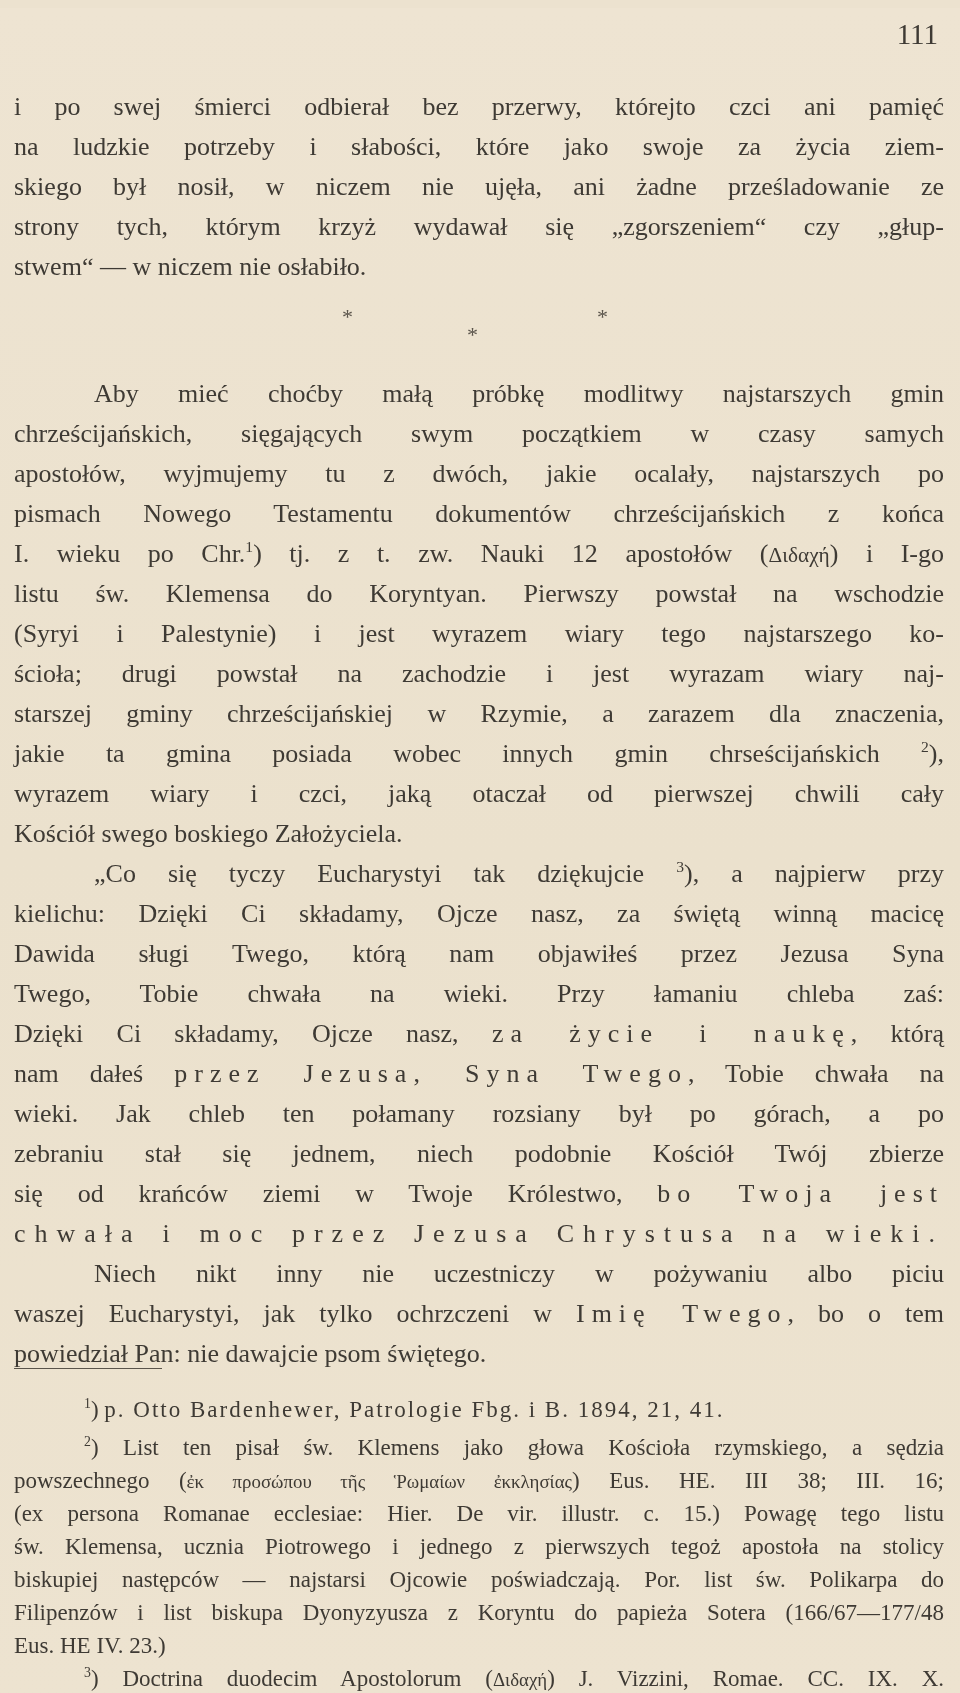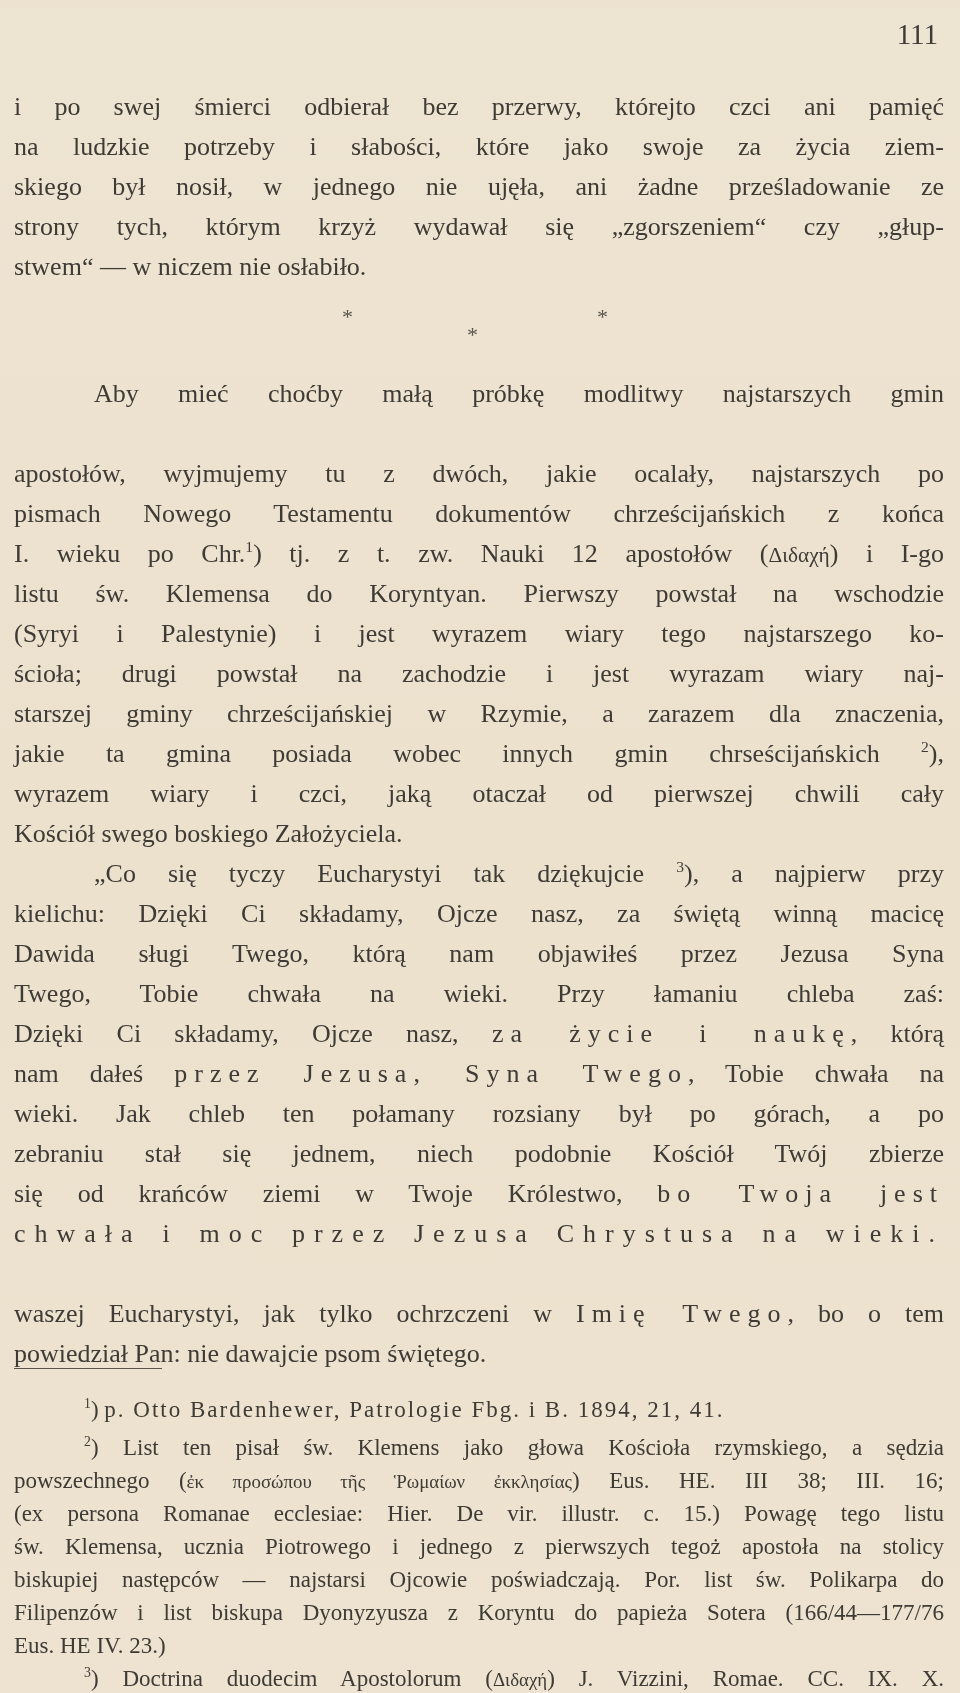--- a/index.html
+++ b/index.html
@@ -34,29 +34,30 @@
   </style>
 </head>
 <body>
 
 <div class="page">
 
   <div class="pageno">111</div>
 
   <div class="line" style="top:79px">i po swej śmierci odbierał bez przerwy, którejto czci ani pamięć</div>
   <div class="line" style="top:119px">na ludzkie potrzeby i słabości, które jako swoje za życia ziem-</div>
-  <div class="line" style="top:159px">skiego był nosił, w jednego nie ujęła, ani żadne prześladowanie ze</div>
+  <div class="line" style="top:159px">skiego był nosił, w niczem nie ujęła, ani żadne prześladowanie ze</div>
   <div class="line" style="top:199px">strony tych, którym krzyż wydawał się „zgorszeniem“ czy „głup-</div>
   <div class="line last" style="top:239px">stwem“ — w niczem nie osłabiło.</div>
 
   <span class="stars" style="left:342px;top:296px">*</span>
   <span class="stars" style="left:467px;top:314px">*</span>
   <span class="stars" style="left:597px;top:296px">*</span>
 
   <div class="line indent" style="top:366px">Aby mieć choćby małą próbkę modlitwy najstarszych gmin</div>
+  <div class="line" style="top:406px">chrześcijańskich, sięgających swym początkiem w czasy samych</div>
   <div class="line" style="top:446px">apostołów, wyjmujemy tu z dwóch, jakie ocalały, najstarszych po</div>
   <div class="line" style="top:486px">pismach Nowego Testamentu dokumentów chrześcijańskich z końca</div>
   <div class="line" style="top:526px">
     <span>I. wieku po Chr.</span><sup>1</sup><span>) tj. z t. zw. Nauki 12 apostołów (</span><span class="greek">Διδαχή</span><span>) i I-go</span>
   </div>
   <div class="line" style="top:566px">listu św. Klemensa do Koryntyan. Pierwszy powstał na wschodzie</div>
   <div class="line" style="top:606px">(Syryi i Palestynie) i jest wyrazem wiary tego najstarszego ko-</div>
   <div class="line" style="top:646px">ścioła; drugi powstał na zachodzie i jest wyrazam wiary naj-</div>
   <div class="line" style="top:686px">starszej gminy chrześcijańskiej w Rzymie, a zarazem dla znaczenia,</div>
   <div class="line" style="top:726px">
@@ -79,40 +80,41 @@
   </div>
   <div class="line" style="top:1086px">wieki. Jak chleb ten połamany rozsiany był po górach, a po</div>
   <div class="line" style="top:1126px">zebraniu stał się jednem, niech podobnie Kościół Twój zbierze</div>
   <div class="line" style="top:1166px">
     <span>się od krańców ziemi w Twoje Królestwo, </span><span class="spaced">bo Twoja jest</span>
   </div>
   <div class="line" style="top:1206px">
     <span class="spaced" style="letter-spacing:9px">chwała i moc przez Jezusa Chrystusa na wieki.</span>
   </div>
 
+  <div class="line indent" style="top:1246px">Niech nikt inny nie uczestniczy w pożywaniu albo piciu</div>
   <div class="line" style="top:1286px">
     <span>waszej Eucharystyi, jak tylko ochrzczeni w </span><span class="spaced">Imię Twego</span><span>, bo o tem</span>
   </div>
   <div class="line last" style="top:1326px">powiedział Pan: nie dawajcie psom świętego.</div>
 
   <div class="rule" style="top:1360px"></div>
 
   <div class="fn indent last" style="top:1385px">
     <sup>1</sup><span>) </span><span style="letter-spacing:2px">p. Otto Bardenhewer, Patrologie Fbg. i B. 1894, 21, 41.</span>
   </div>
 
   <div class="fn indent" style="top:1423px">
     <sup>2</sup><span>) </span><span>List ten pisał św. Klemens jako głowa Kościoła rzymskiego, a sędzia</span>
   </div>
   <div class="fn" style="top:1456px">
     <span>powszechnego (</span><span class="greek">ἐκ προσώπου τῆς Ῥωμαίων ἐκκλησίας</span><span>) Eus. HE. III 38; III. 16;</span>
   </div>
   <div class="fn" style="top:1489px">(ex persona Romanae ecclesiae: Hier. De vir. illustr. c. 15.) Powagę tego listu</div>
   <div class="fn" style="top:1522px">św. Klemensa, ucznia Piotrowego i jednego z pierwszych tegoż apostoła na stolicy</div>
   <div class="fn" style="top:1555px">biskupiej następców — najstarsi Ojcowie poświadczają. Por. list św. Polikarpa do</div>
-  <div class="fn" style="top:1588px">Filipenzów i list biskupa Dyonyzyusza z Koryntu do papieża Sotera (166/44—177/76</div>
+  <div class="fn" style="top:1588px">Filipenzów i list biskupa Dyonyzyusza z Koryntu do papieża Sotera (166/67—177/48</div>
   <div class="fn last" style="top:1621px">Eus. HE IV. 23.)</div>
 
   <div class="fn indent" style="top:1654px">
     <sup>3</sup><span>) </span><span>Doctrina duodecim Apostolorum (</span><span class="greek">Διδαχή</span><span>) J. Vizzini, Romae. CC. IX. X.</span>
   </div>
 
 </div>
 
 </body></html>

